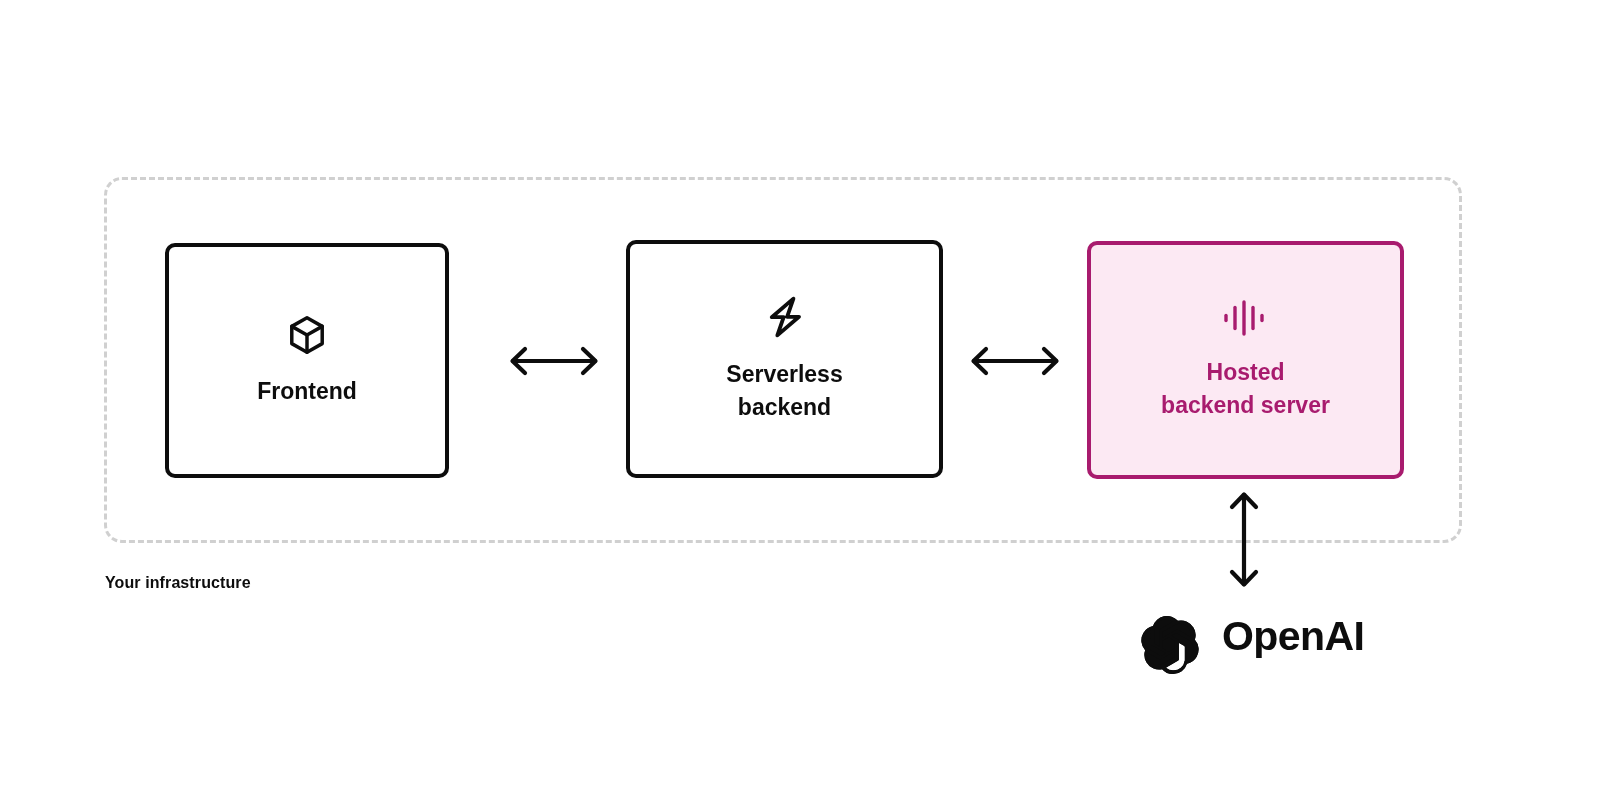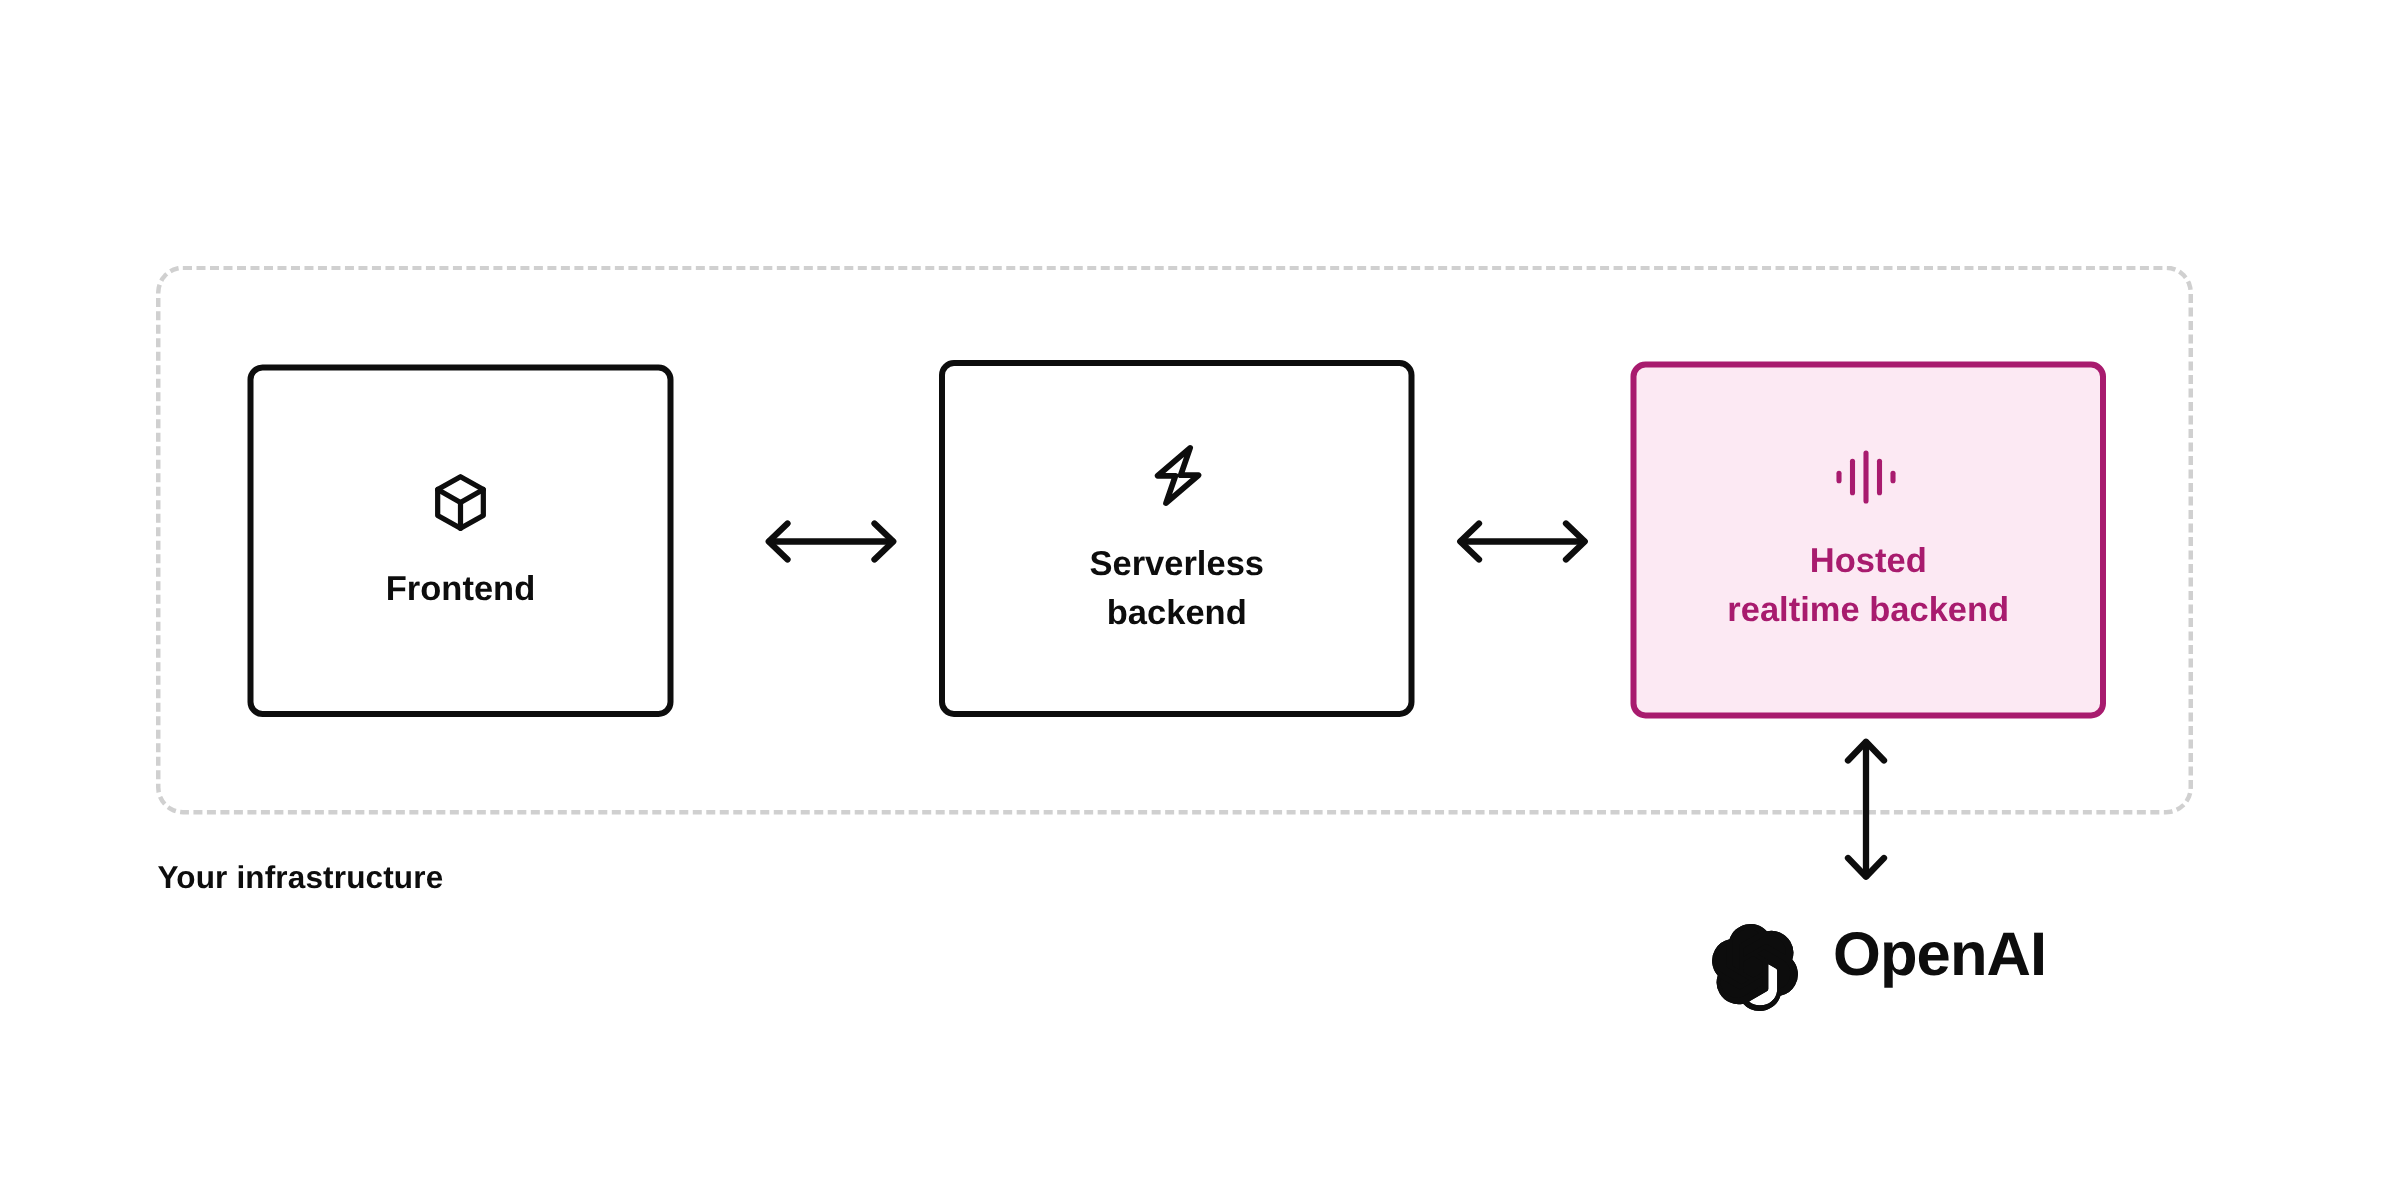--- a/index.html
+++ b/index.html
@@ -28,21 +28,21 @@
     height: 366px;
     box-sizing: border-box;
     border: 3px dashed #d0d0d0;
     border-radius: 18px;
   }
 
   .infra-label {
     position: absolute;
     left: 105px;
     top: 574px;
-    font-size: 21px;
+    font-size: 16px;
     font-weight: bold;
     color: #0d0d0d;
     letter-spacing: 0.1px;
     white-space: nowrap;
   }
 
   
   .node {
     position: absolute;
     box-sizing: border-box;
@@ -149,21 +149,21 @@
     <span class="node-icon">
       <svg width="50" height="40" viewBox="0 0 50 40" fill="none" stroke="#a81b6e" stroke-width="3.4" stroke-linecap="round">
         <path d="M5 17.5v5"></path>
         <path d="M14 9.5v21"></path>
         <path d="M23 4v32"></path>
         <path d="M32 9.5v21"></path>
         <path d="M41 17.5v5"></path>
       </svg>
     </span>
     <span class="node-label">Hosted
-realtime backend</span>
+backend server</span>
   </div>
 
   <svg class="arrow-h" id="arrow-frontend-backend" viewBox="0 0 98 44">
     <g fill="none" stroke="#0d0d0d" stroke-width="4.2" stroke-linecap="round" stroke-linejoin="round">
       <path d="M8 22h82"></path>
       <path d="M20 10 7.5 22 20 34"></path>
       <path d="M78 10 90.5 22 78 34"></path>
     </g>
   </svg>
 

